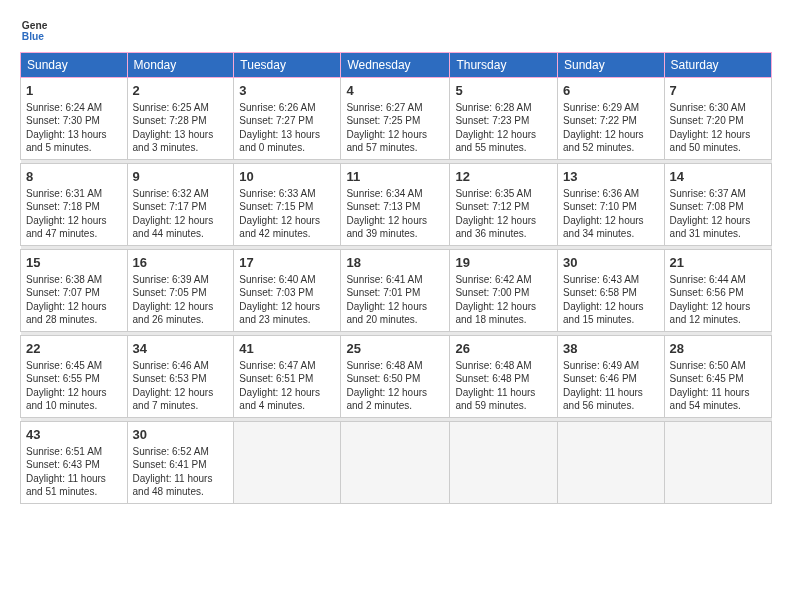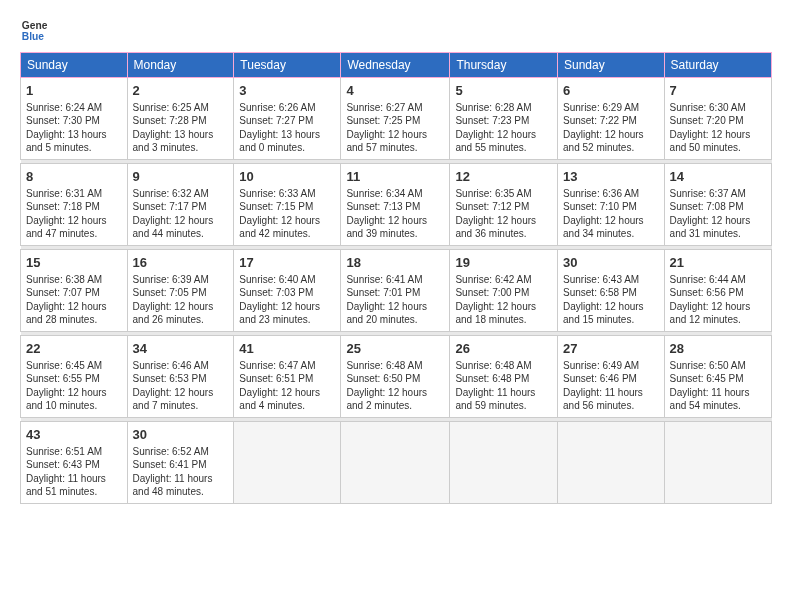--- a/index.html
+++ b/index.html
@@ -241,21 +241,21 @@
           </td>
           <td>
             <span class="day-num">25</span>
             <div class="day-detail">Sunrise: 6:48 AM<br>Sunset: 6:50 PM<br>Daylight: 12 hours<br>and 2 minutes.</div>
           </td>
           <td>
             <span class="day-num">26</span>
             <div class="day-detail">Sunrise: 6:48 AM<br>Sunset: 6:48 PM<br>Daylight: 11 hours<br>and 59 minutes.</div>
           </td>
           <td>
-            <span class="day-num">27</span>
+            <span class="day-num">38</span>
             <div class="day-detail">Sunrise: 6:49 AM<br>Sunset: 6:46 PM<br>Daylight: 11 hours<br>and 56 minutes.</div>
           </td>
           <td>
             <span class="day-num">28</span>
             <div class="day-detail">Sunrise: 6:50 AM<br>Sunset: 6:45 PM<br>Daylight: 11 hours<br>and 54 minutes.</div>
           </td>
         </tr>
         <tr class="row-spacer">
           <td colspan="7"></td>
         </tr>

